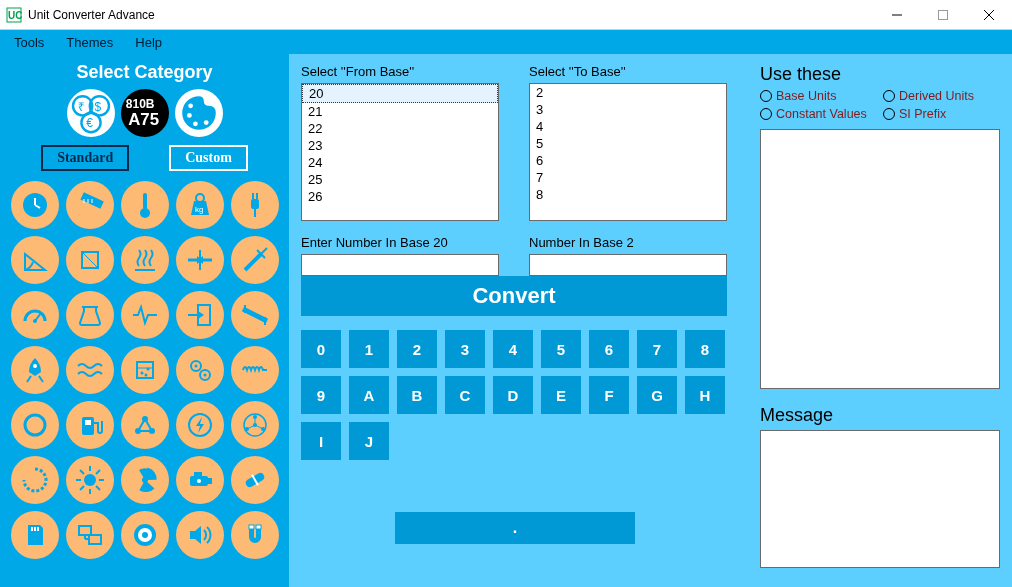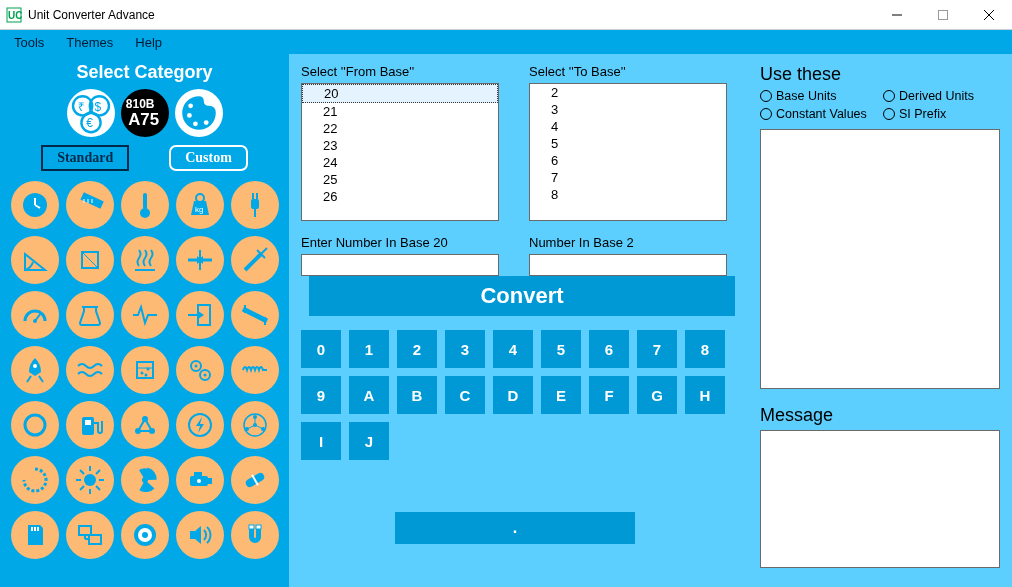--- a/index.html
+++ b/index.html
@@ -15,43 +15,43 @@
   .main { display:flex; height: calc(587px - 54px); }
   .sidebar { width:289px; background:#00a8e8; padding:4px 6px; display:flex; flex-direction:column; align-items:center; }
   .sidebar-title { color:#fff; font-size:18px; font-weight:600; margin:4px 0 6px; }
   .top-icons { display:flex; gap:6px; margin-bottom:8px; }
   .top-circ { width:48px; height:48px; border-radius:50%; display:flex; align-items:center; justify-content:center; }
   .top-circ.white { background:#fff; }
   .top-circ.black { background:#000; }
   .mode-row { display:flex; gap:40px; margin-bottom:10px; }
   .mode-btn { padding:3px 14px; font-size:14px; border:2px solid #002a4a; color:#fff; font-weight:600;font-family:Liberation Serif, serif; }
   .mode-btn.active { background:#00a8e8; color:#002a4a; }
-  .mode-btn.inactive { color:#fff; background:#00a8e8; border-color:#fff;border-radius:7px; }
+  .mode-btn.inactive { color:#fff; background:#00a8e8; border-color:#fff; }
   .cat-grid { display:grid; grid-template-columns: repeat(5, 48px); gap:7px 7px; justify-content:center; }
   .cat-circ { width:48px; height:48px; border-radius:50%; background:#fdba74; display:flex; align-items:center; justify-content:center; }
   .cat-circ svg { width:32px; height:32px; }
   .content { flex:1; background:#5ccfff; padding:10px 12px; display:flex; gap:16px; }
   .middle { flex:1; }
   .rightcol { width:240px; display:flex; flex-direction:column; }
   .panel-label { font-size:13px; color:#000; margin-bottom:4px; }
   .two-lists { display:flex; gap:30px; margin-bottom:14px; }
   .list-wrap { width:198px; }
   .listbox { height:138px; background:#fff; border:1px solid #6a6a6a; overflow-y:scroll; font-size:13px; }
-  .listbox div { padding:1px 21px; }
+  .listbox div { padding:1px 6px; }
   .listbox .sel { border:1px dotted #333; background:#e5f3ff; }
   .input-row { display:flex; gap:30px; margin-bottom:0; }
   .input-wrap { width:198px; }
   .input-wrap input { width:100%; height:22px; border:1px solid #6a6a6a; padding:2px 4px; font-size:13px; }
-  .convert-btn { width:426px; height:40px; background:#0099d6; color:#fff; font-size:22px; font-weight:600; display:flex; align-items:center; justify-content:center; margin-bottom:14px;margin-left:8px; }
+  .convert-btn { width:426px; height:40px; background:#0099d6; color:#fff; font-size:22px; font-weight:600; display:flex; align-items:center; justify-content:center; margin-bottom:14px; }
   .keypad { display:grid; grid-template-columns: repeat(9, 40px); gap:8px; }
   .key { width:40px; height:38px; background:#0099d6; color:#fff; font-weight:600; font-size:15px; display:flex; align-items:center; justify-content:center; }
   .bottom-bar { width:240px; height:32px; background:#0099d6; color:#fff; display:flex; align-items:center; justify-content:center; margin:52px 0 0 94px; font-weight:600; }
   .use-title { font-size:18px; color:#000; font-weight:500; margin-bottom:4px; }
   .radio-grid { display:grid; grid-template-columns:1fr 1fr; gap:4px 6px; margin-bottom:8px; }
-  .radio-item { display:flex; align-items:center; gap:4px; font-size:12.5px; color:#000000; }
+  .radio-item { display:flex; align-items:center; gap:4px; font-size:12.5px; color:#7f1d1d; }
   .radio-item span.circle { width:12px; height:12px; border:1px solid #000; border-radius:50%; display:inline-block; }
   .big-box { width:240px; height:260px; background:#fff; border:1px solid #6a6a6a; margin-bottom:16px; }
   .msg-title { font-size:18px; color:#000; margin-bottom:4px; }
   .msg-box { width:240px; height:138px; background:#fff; border:1px solid #6a6a6a; }
   ::-webkit-scrollbar { width:17px; }
   ::-webkit-scrollbar-track { background:#f0f0f0; }
   ::-webkit-scrollbar-thumb { background:#c0c0c0; }
   ::-webkit-scrollbar-button { background:#f0f0f0; height:17px; display:block; }
 </style>
 </head>

